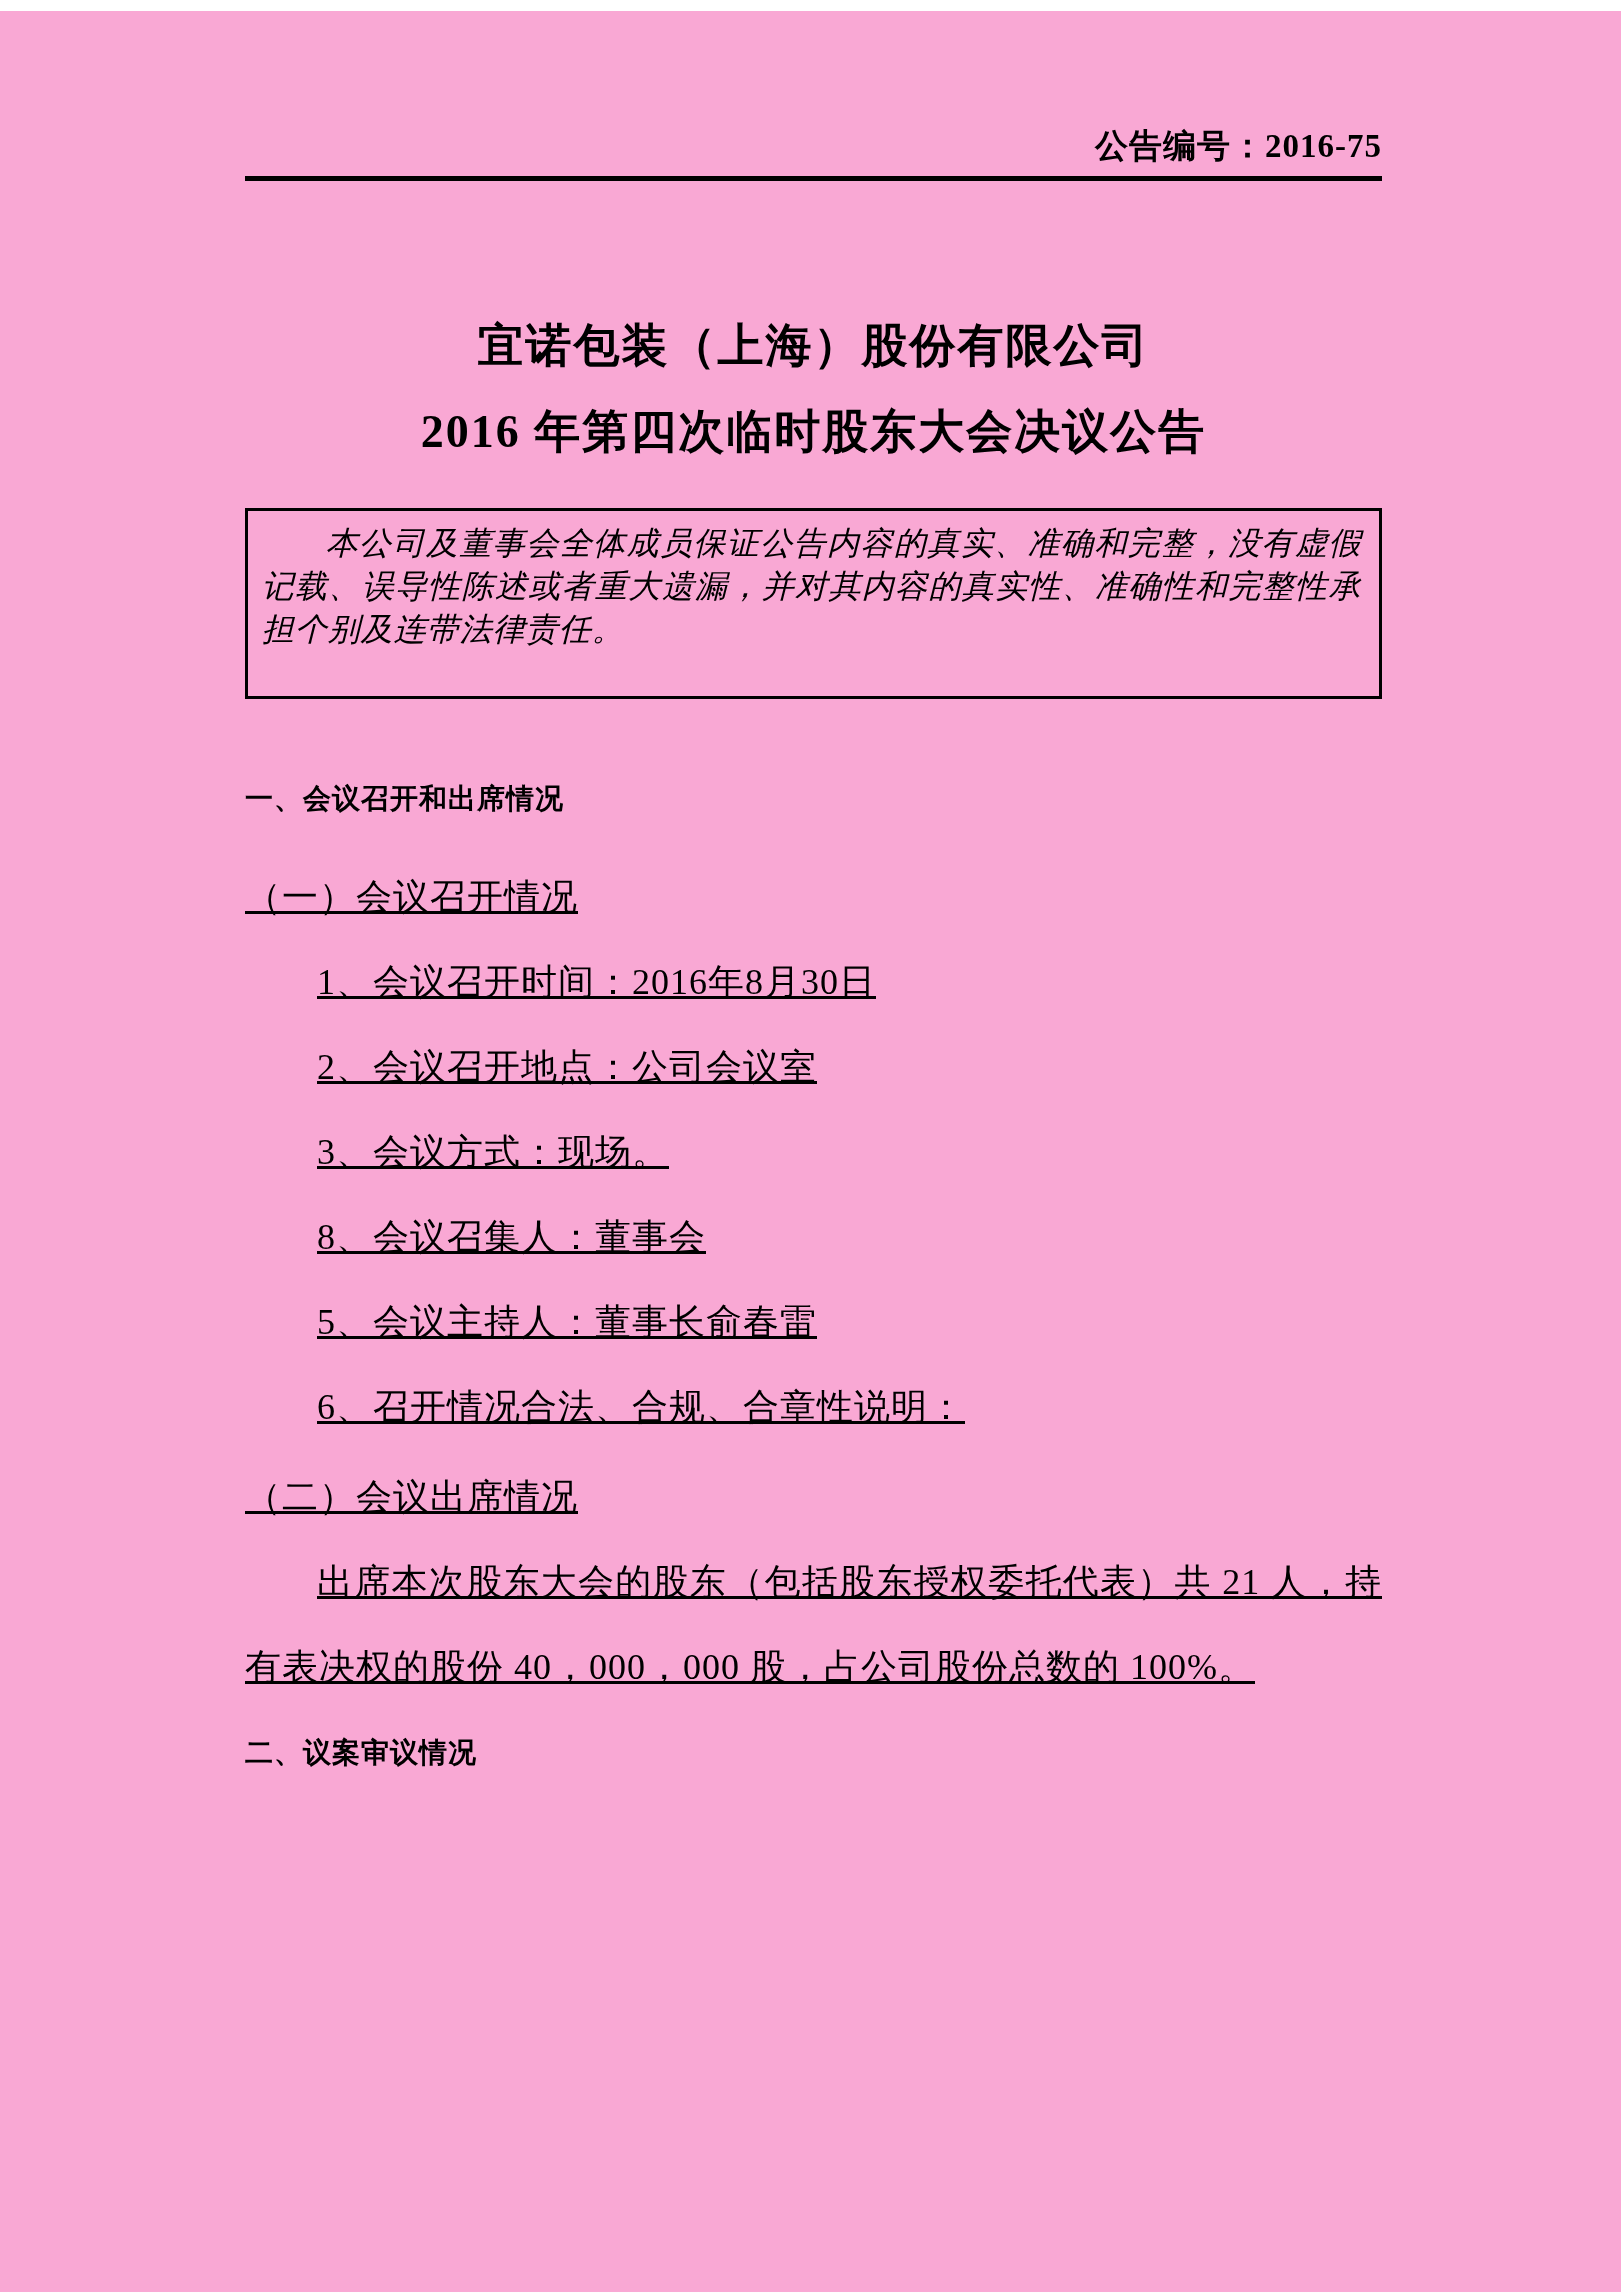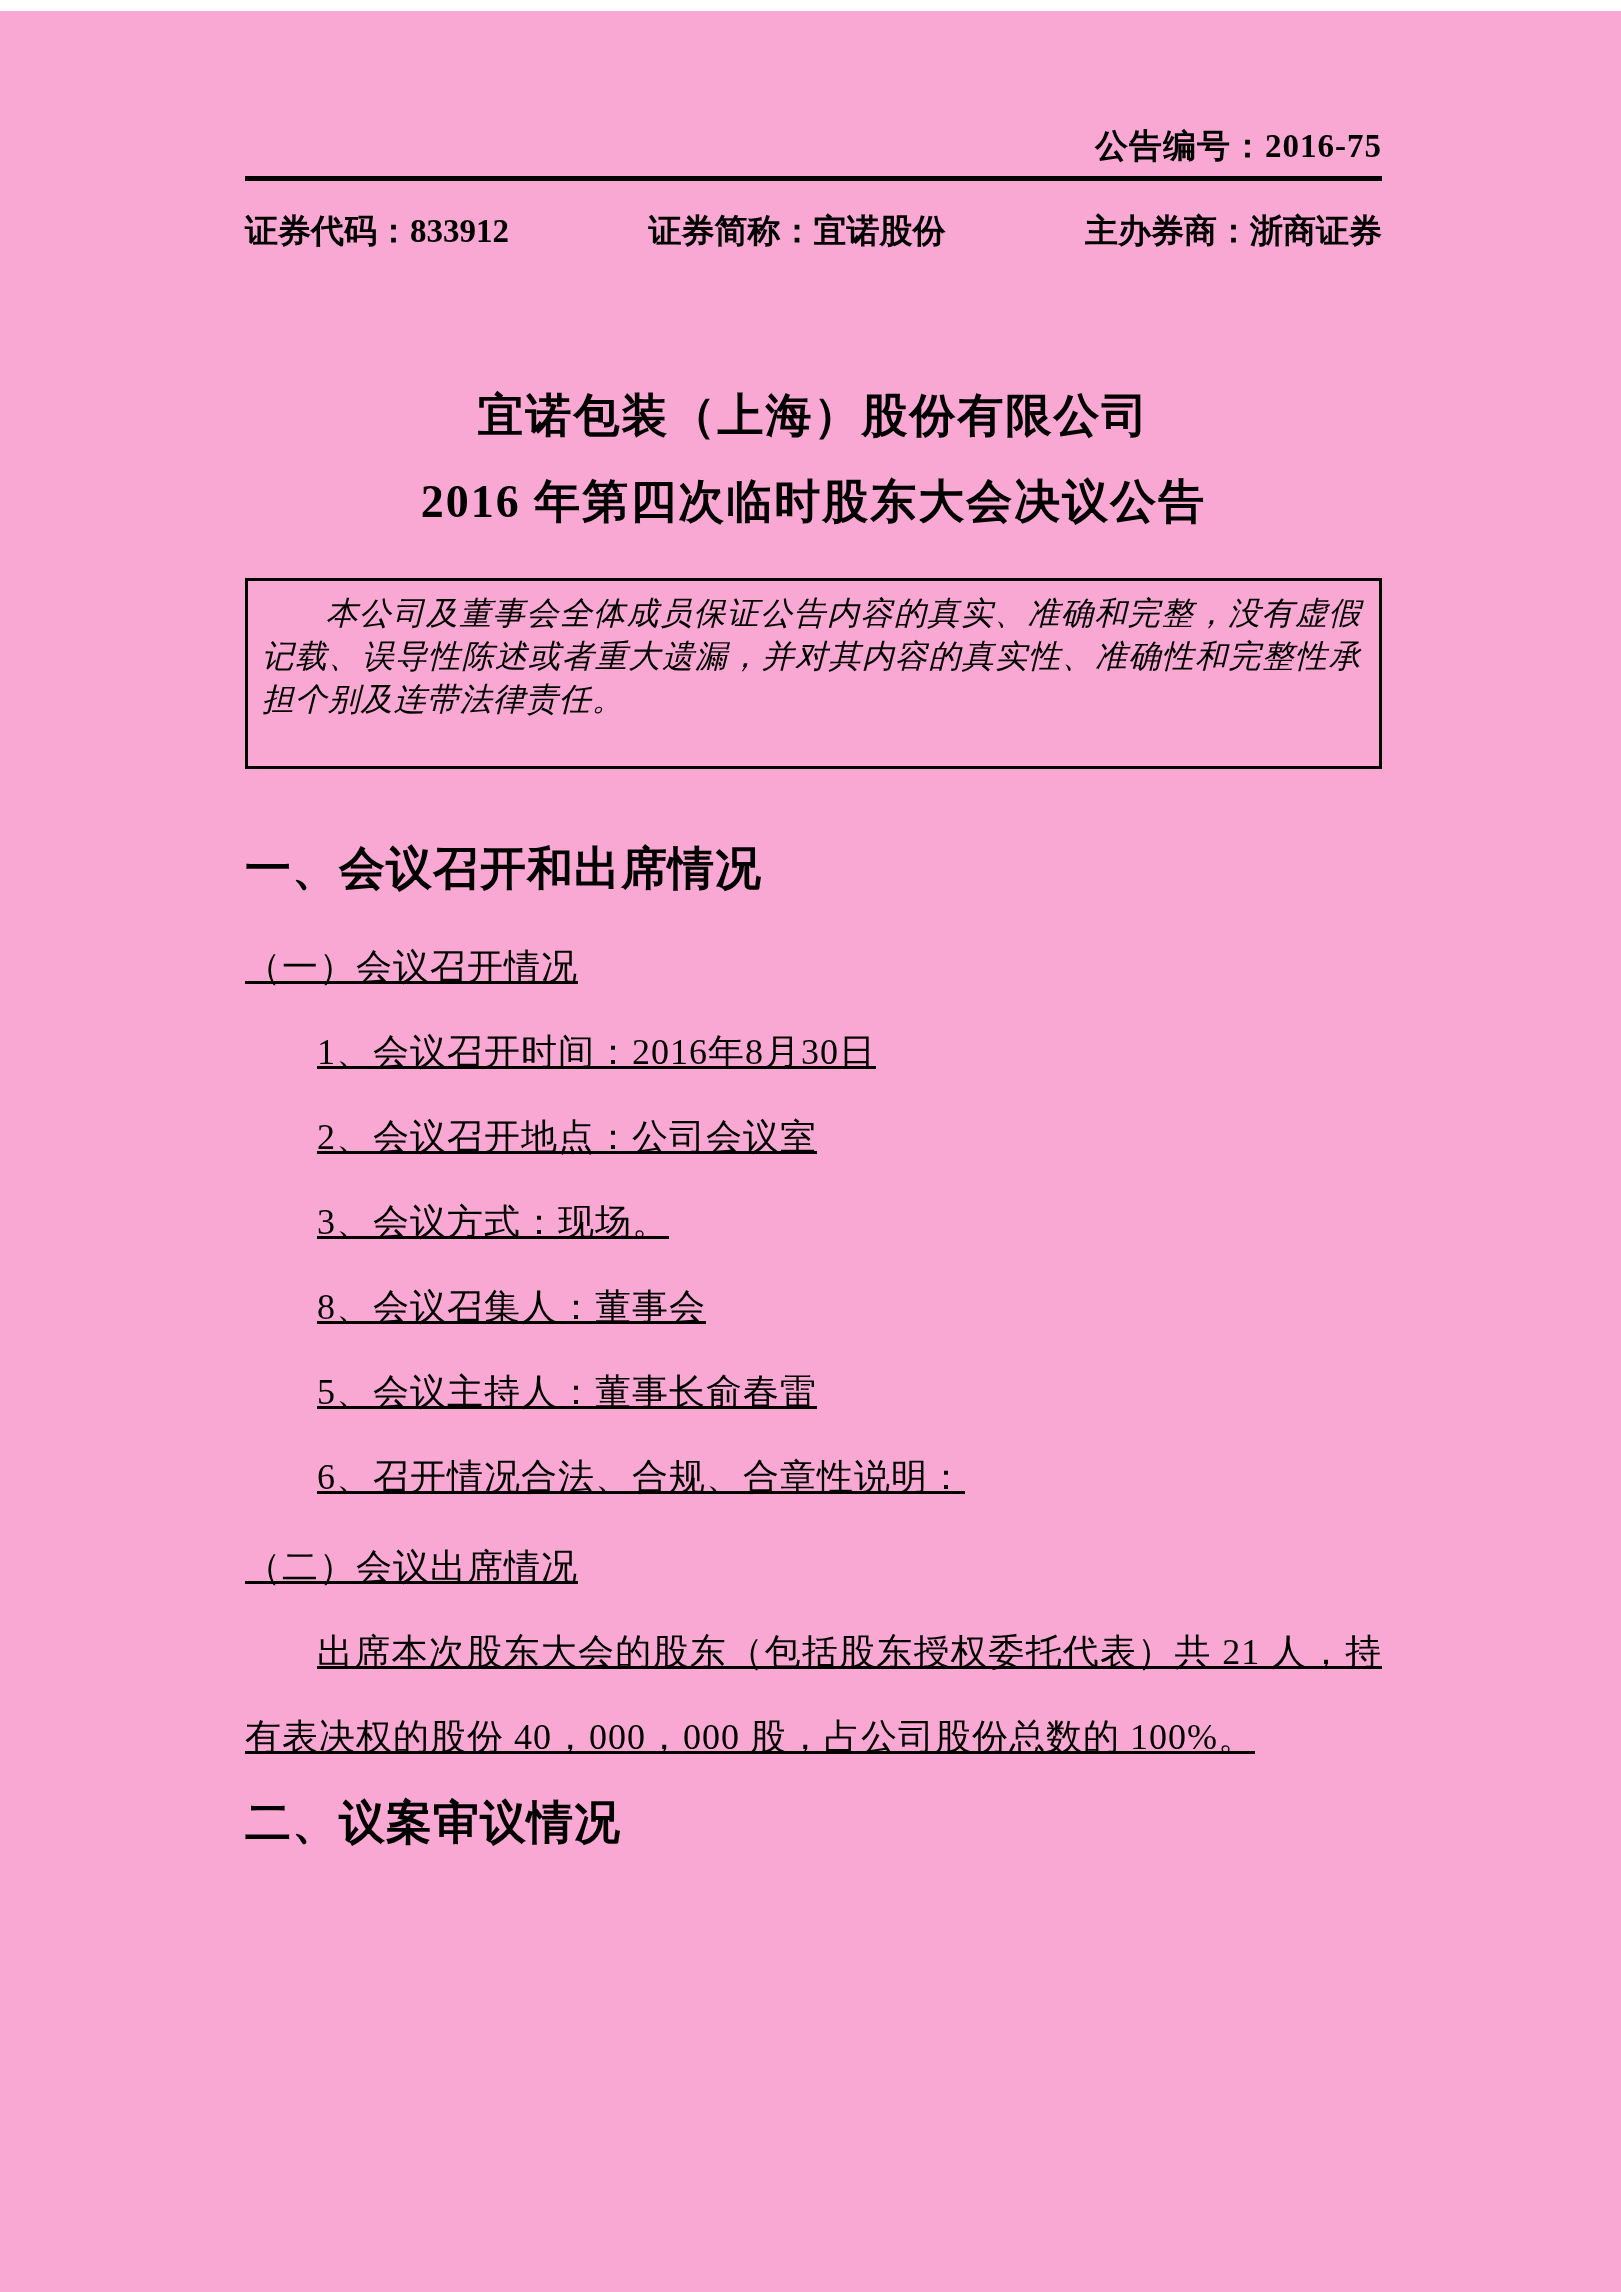--- a/index.html
+++ b/index.html
@@ -64,21 +64,21 @@
     text-align: justify;
     letter-spacing: 1px;
   }
   .body {
     margin-top: 57px;
     font-size: 36px;
     line-height: 85px;
   }
   .body h2 {
     margin: 0;
-    font-size: 46px;
+    font-size: 28px;
     font-weight: bold;
     line-height: 85px;
     letter-spacing: 1px;
   }
   .body p {
     margin: 0;
     letter-spacing: 1px;
     text-decoration: underline;
   }
   .sub-heading { margin-top: 13.7px !important; }
@@ -91,25 +91,20 @@
 </style>
 </head>
 <body>
 
 <div class="page">
 
   <div class="ann-no">公告编号：2016-75</div>
 
   <div class="rule"></div>
 
-  <div class="sec-row">
-    <span>证券代码：833912</span>
-    <span>证券简称：宜诺股份</span>
-    <span>主办券商：浙商证券</span>
-  </div>
 
   <h1 class="doc-title l1">宜诺包装（上海）股份有限公司</h1>
 
   <h1 class="doc-title l2">2016 年第四次临时股东大会决议公告</h1>
 
   <div class="disclaimer-box">
     <p>本公司及董事会全体成员保证公告内容的真实、准确和完整，没有虚假记载、误导性陈述或者重大遗漏，并对其内容的真实性、准确性和完整性承担个别及连带法律责任。</p>
   </div>
 
   <div class="body">

